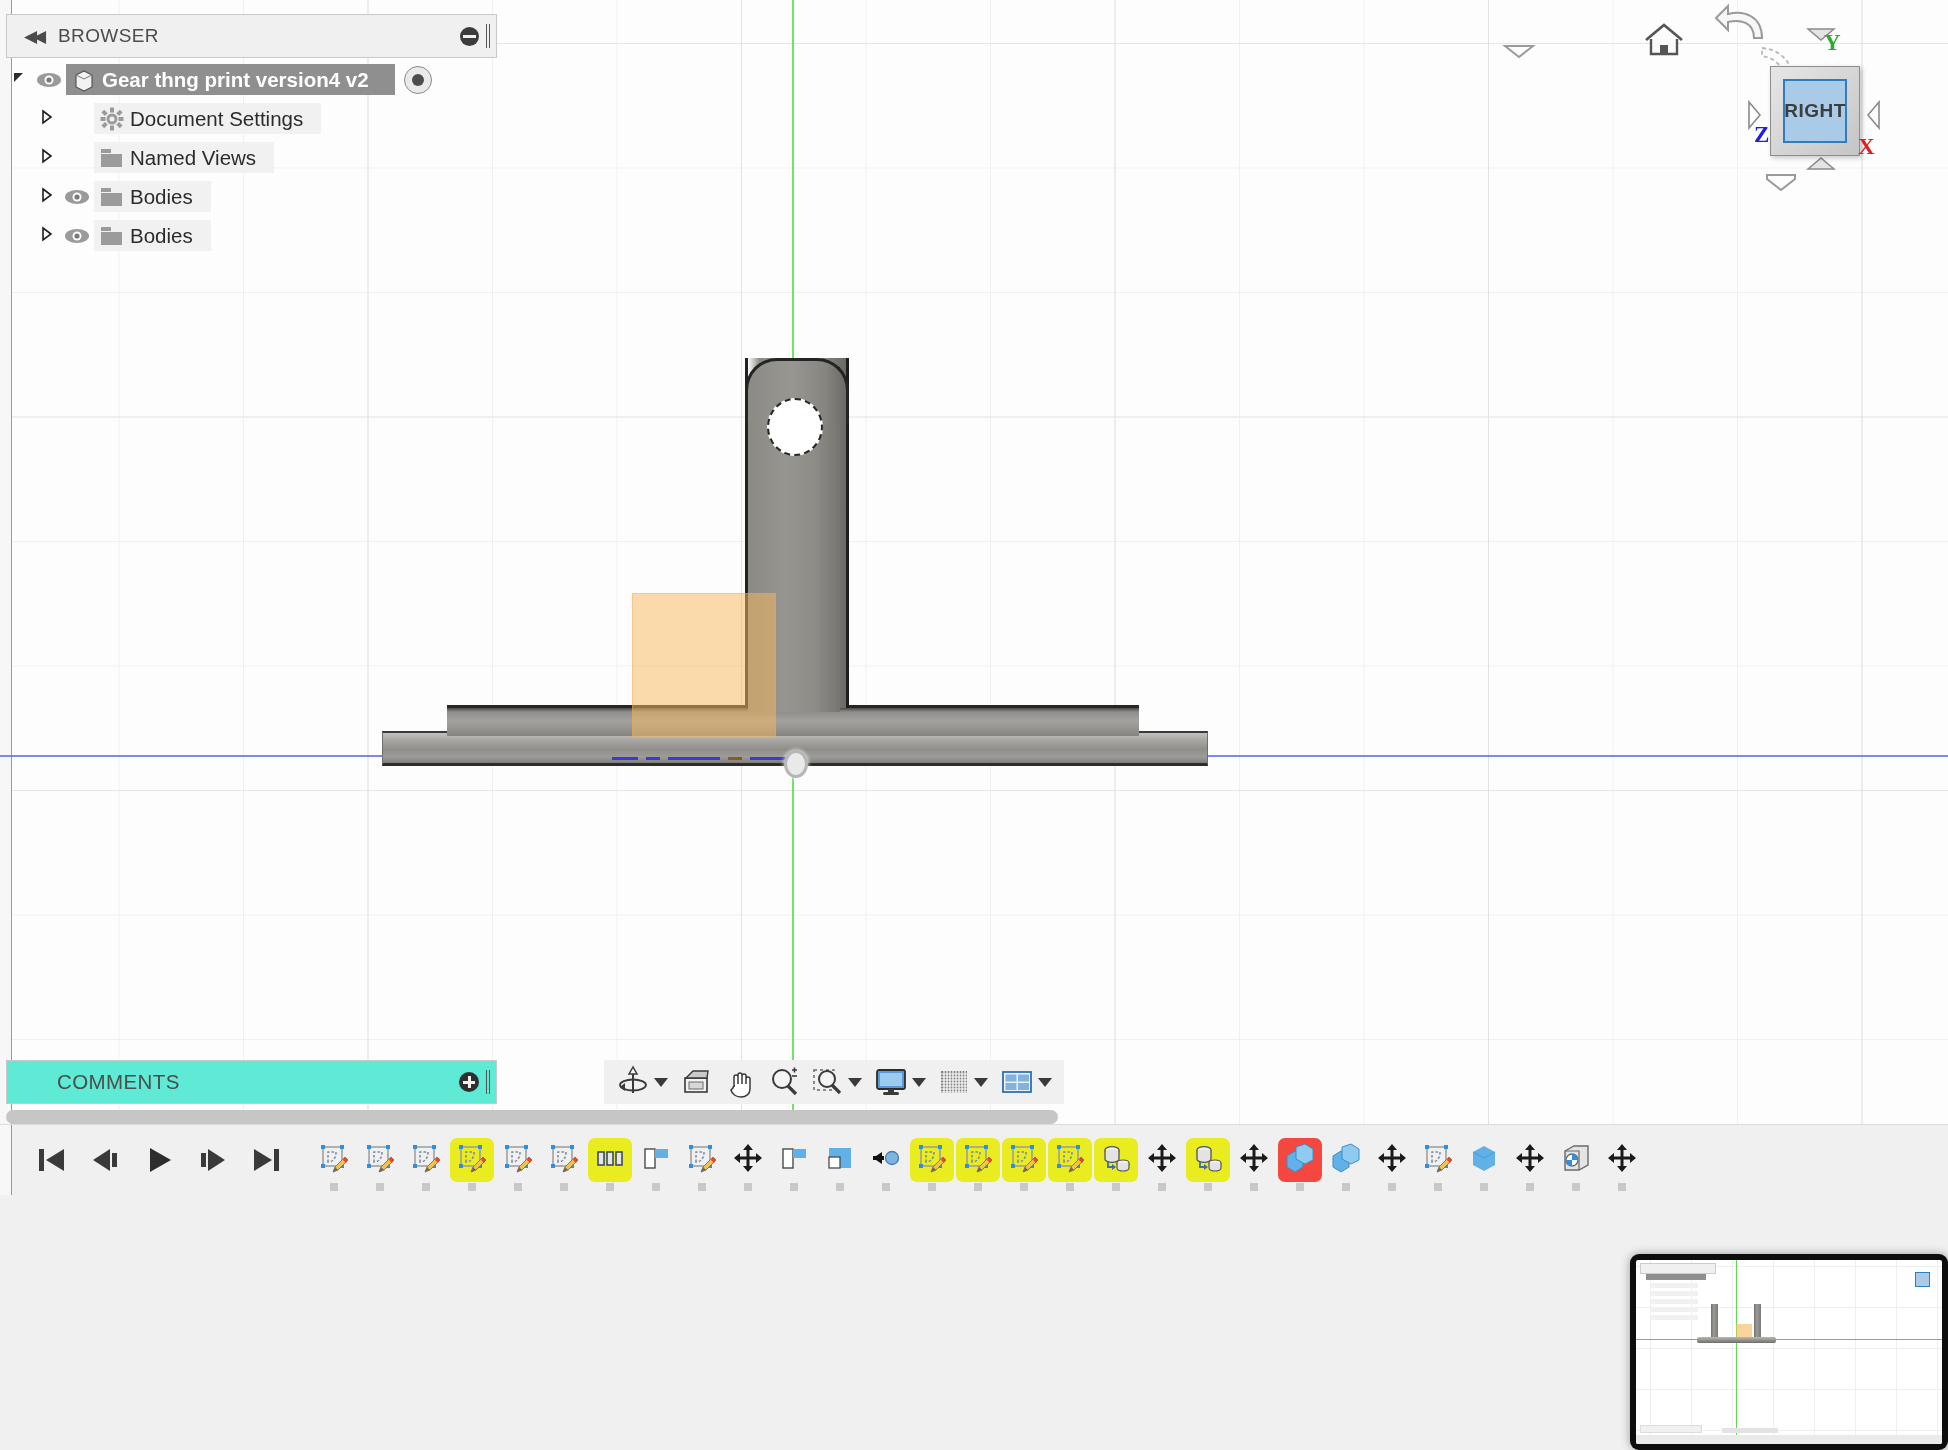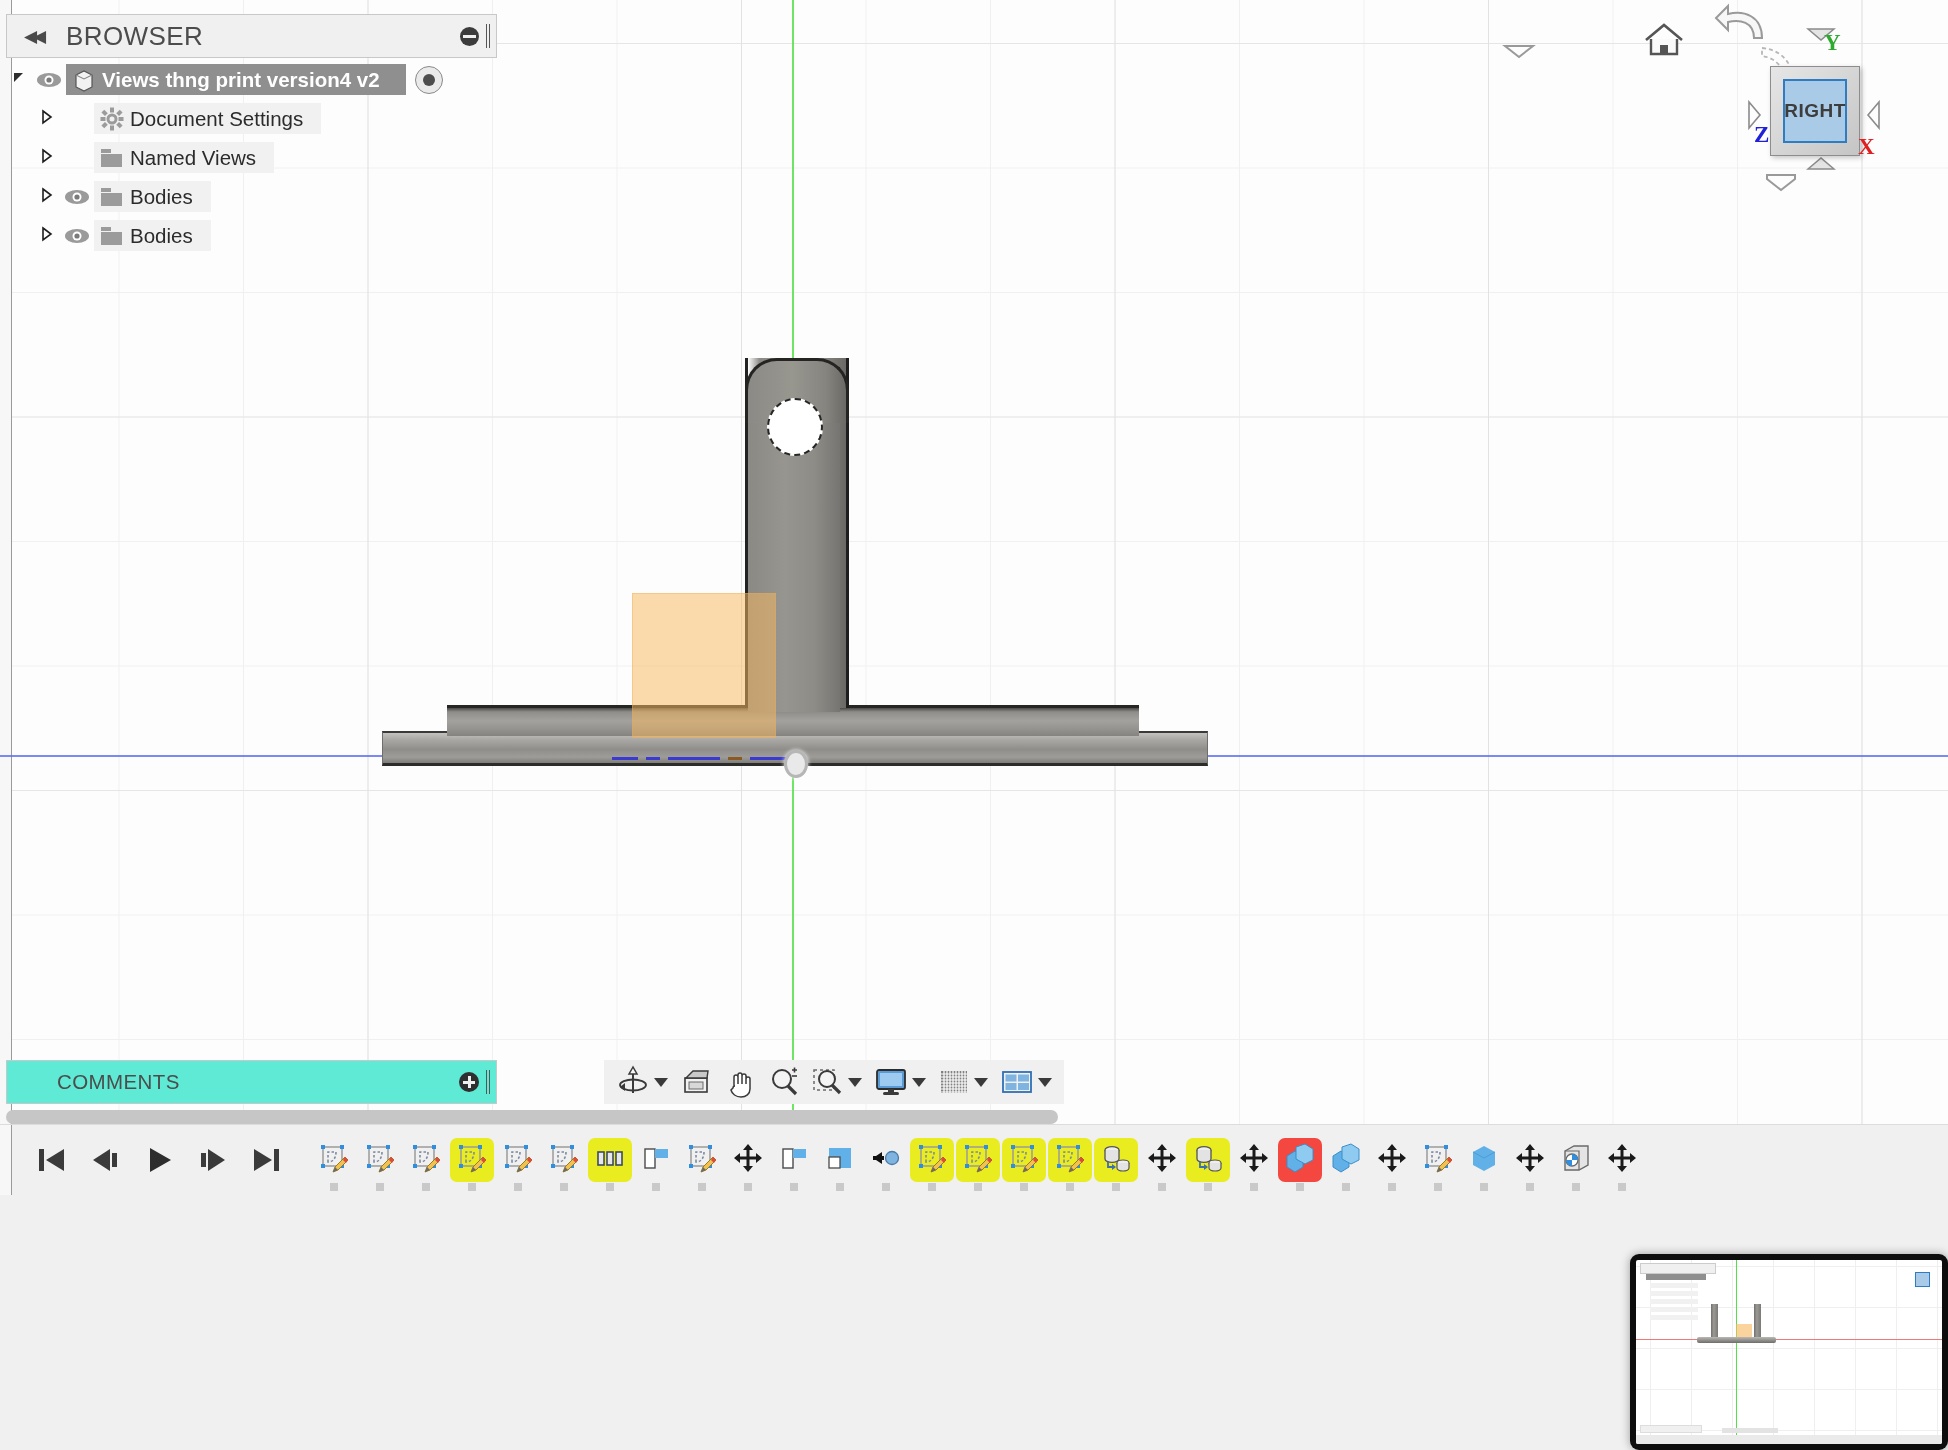--- a/index.html
+++ b/index.html
@@ -79,21 +79,21 @@
     border:1px solid rgba(236,170,78,.35);
   }
 
   
   #browser{
     position:absolute;left:6px;top:14px;width:489px;height:42px;
     background:#f0f0f0;border:1px solid #c8c8c8;
     display:flex;align-items:center;
   }
   .bw-collapse{margin-left:13px;width:26px;height:26px;display:flex;align-items:center;justify-content:center;color:#4a4a4a;font-size:17px;letter-spacing:-4px;cursor:pointer;}
-  .bw-title{margin-left:20px;font-size:26px;color:#4c4c4c;letter-spacing:.4px;}
+  .bw-title{margin-left:12px;font-size:19px;color:#4c4c4c;letter-spacing:.4px;}
   .bw-spacer{flex:1;}
   .bw-min{width:19px;height:19px;border-radius:50%;background:#3c3c3c;position:relative;margin-right:7px;cursor:pointer;}
   .bw-min::after{content:"";position:absolute;left:3px;top:8px;width:13px;height:3px;background:#f0f0f0;}
   .bw-grip{width:2px;height:24px;border-left:1px solid #555;border-right:1px solid #555;margin-right:6px;}
 
   .tree{position:absolute;left:6px;top:62px;width:489px;}
   .tnode{display:flex;align-items:center;height:35px;margin-bottom:4px;}
   .tarrow{width:26px;text-align:center;color:#2d2d2d;font-size:16px;cursor:pointer;flex:none;}
   .teye{width:34px;display:flex;align-items:center;justify-content:center;flex:none;cursor:pointer;}
   .tlabel{
@@ -246,21 +246,21 @@
           <circle cx="13" cy="8" r="2.6" fill="#7a7a7a"></circle>
         </svg>
       </div>
       <div class="tlabel root-row">
         <span class="ticon">
           <svg width="24" height="24" viewBox="0 0 24 24">
             <path d="M4 7 L12 3 L20 7 L20 19 L12 23 L4 19 Z" fill="#f2f2f2" stroke="#555" stroke-width="1.2"></path>
             <path d="M4 7 L12 11 L20 7" fill="none" stroke="#888" stroke-width="1.1"></path>
           </svg>
         </span>
-        <span>Views thng print version4 v2</span>
+        <span>Gear thng print version4 v2</span>
       </div>
       <div class="radio"></div>
     </div>
 
     <div class="tnode indent-1">
       <div class="tarrow">
         <svg width="14" height="16" viewBox="0 0 14 16">
             <path d="M3 2 L11 8 L3 14 Z" fill="none" stroke="#1e1e1e" stroke-width="1.6"></path>
           </svg>
       </div>

